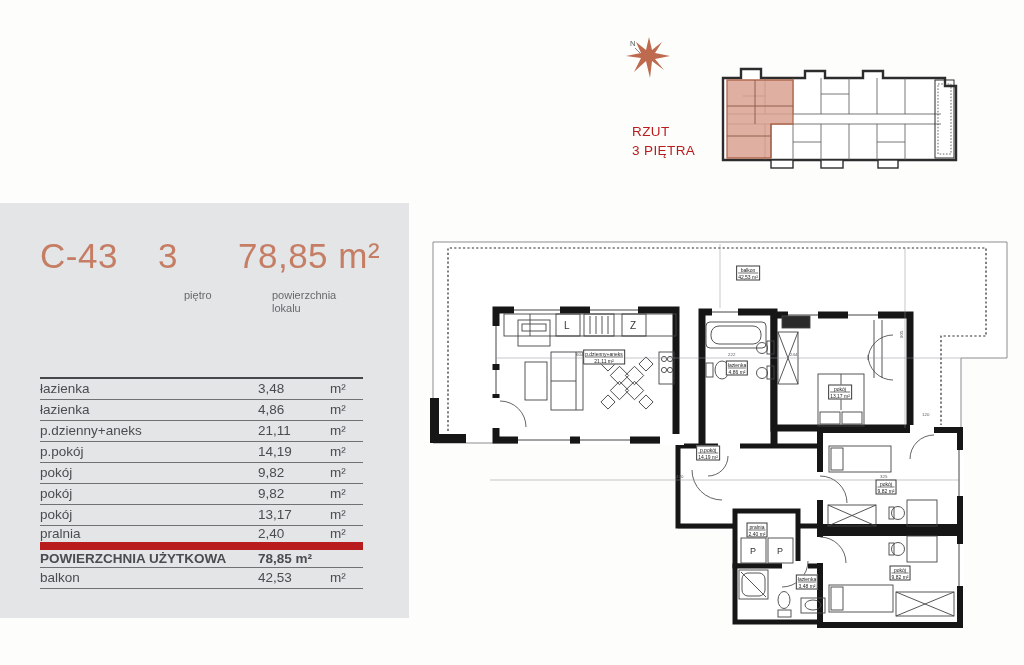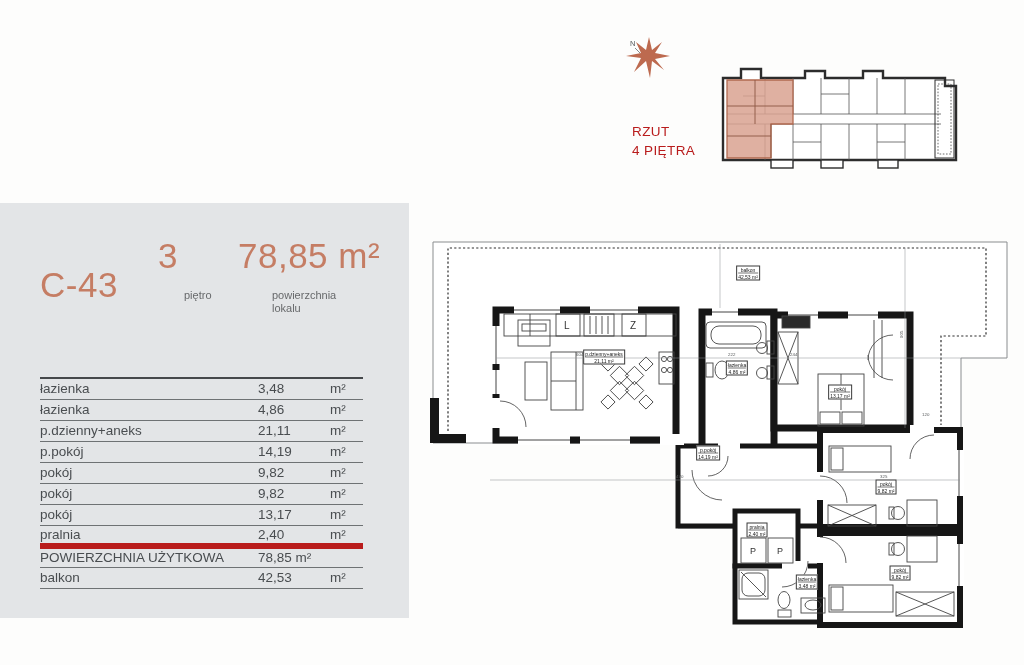--- a/index.html
+++ b/index.html
@@ -1,34 +1,34 @@
 <!DOCTYPE html>
 <html><head>
 <meta charset="utf-8">
 <style>
   html,body{margin:0;padding:0;background:#ffffff;}
   #screen{position:relative;width:1024px;height:665px;background:#fdfdfc;overflow:hidden;
           font-family:"Liberation Sans", sans-serif;}
   
   .panel{position:absolute;left:0;top:203px;width:409px;height:415px;background:#e3e5e7;}
   .hdr{position:absolute;top:33px;font-size:35px;font-weight:400;color:#c57d64;letter-spacing:.5px;}
-  .hdr.id{left:40px;margin-top:29px;}
+  .hdr.id{left:40px;}
   .hdr.floor{left:158px;}
   .hdr.area{left:238px;}
   .sub{position:absolute;top:86px;font-size:11px;color:#67696b;line-height:13px;padding-left:24px;}
   .sub.floor{left:160px;}
   .sub.area{left:248px;width:90px;}
   .roomtable{position:absolute;left:40px;top:174px;width:323px;border-collapse:collapse;}
   .roomtable tr{height:21px;}
   .roomtable td{font-size:13.5px;color:#494d50;border-bottom:1px solid #6e7274;padding:0;}
   .roomtable tr:first-child td{border-top:2px solid #45484b;}
   .roomtable td.nm{text-align:left;}
   .roomtable td.ar{text-align:left;width:72px;}
   .roomtable td.un{text-align:left;width:33px;}
-  .roomtable tr.total td{border-top:6px solid #b91c1c;}
+  .roomtable tr.total td{border-top:8px solid #b91c1c;font-weight:bold;}
   
   .rzut{position:absolute;left:632px;top:122px;font-size:13.5px;color:#b91c1c;line-height:19px;letter-spacing:.4px;}
   
   .plabel{position:absolute;transform:translate(-50%,-50%);background:#ffffff;border:1px solid #3a3a3a;
           font-size:5px;line-height:6px;padding:0 1px;text-align:center;white-space:nowrap;color:#222;z-index:5;}
   .plabel .ln1{border-bottom:.5px solid #777;}
   svg text{font-family:"Liberation Sans",sans-serif;}
 </style>
 </head>
 <body>
@@ -102,21 +102,21 @@
   </div>
 
   <svg style="position:absolute;left:624px;top:34px;" width="48" height="46" viewBox="0 0 48 46">
     <text x="6" y="12" font-size="7.5" fill="#55585a">N</text>
     <line x1="11" y1="14" x2="16" y2="19" stroke="#55585a" stroke-width="0.7"></line>
     <polygon fill="#bd6a4f" points="25,3 28,16 38,8 31,19 46,22 31,25 40,36 28,27 26,44 22,27 10,38 17,24 2,22 17,19 12,8 22,16"></polygon>
   </svg>
 
   <div class="rzut">
     <span>RZUT</span><br>
-    <span>4 PIĘTRA</span>
+    <span>3 PIĘTRA</span>
   </div>
 
   <svg style="position:absolute;left:713px;top:64px;" width="252" height="118" viewBox="0 0 252 118">
     <g fill="#ffffff" stroke="#2c2c2c">
       <path stroke-width="2.4" d="M10,14 H28 V5 H48 V14 H92 V7 H112 V14 H150 V7 H170 V14 H232 V22 H243 V96 H10 Z"></path>
       <rect x="58" y="96" width="22" height="8" stroke-width="1.4"></rect>
       <rect x="108" y="96" width="22" height="8" stroke-width="1.4"></rect>
       <rect x="165" y="96" width="20" height="8" stroke-width="1.4"></rect>
     </g>
     <g stroke="#555" stroke-width="0.8">

